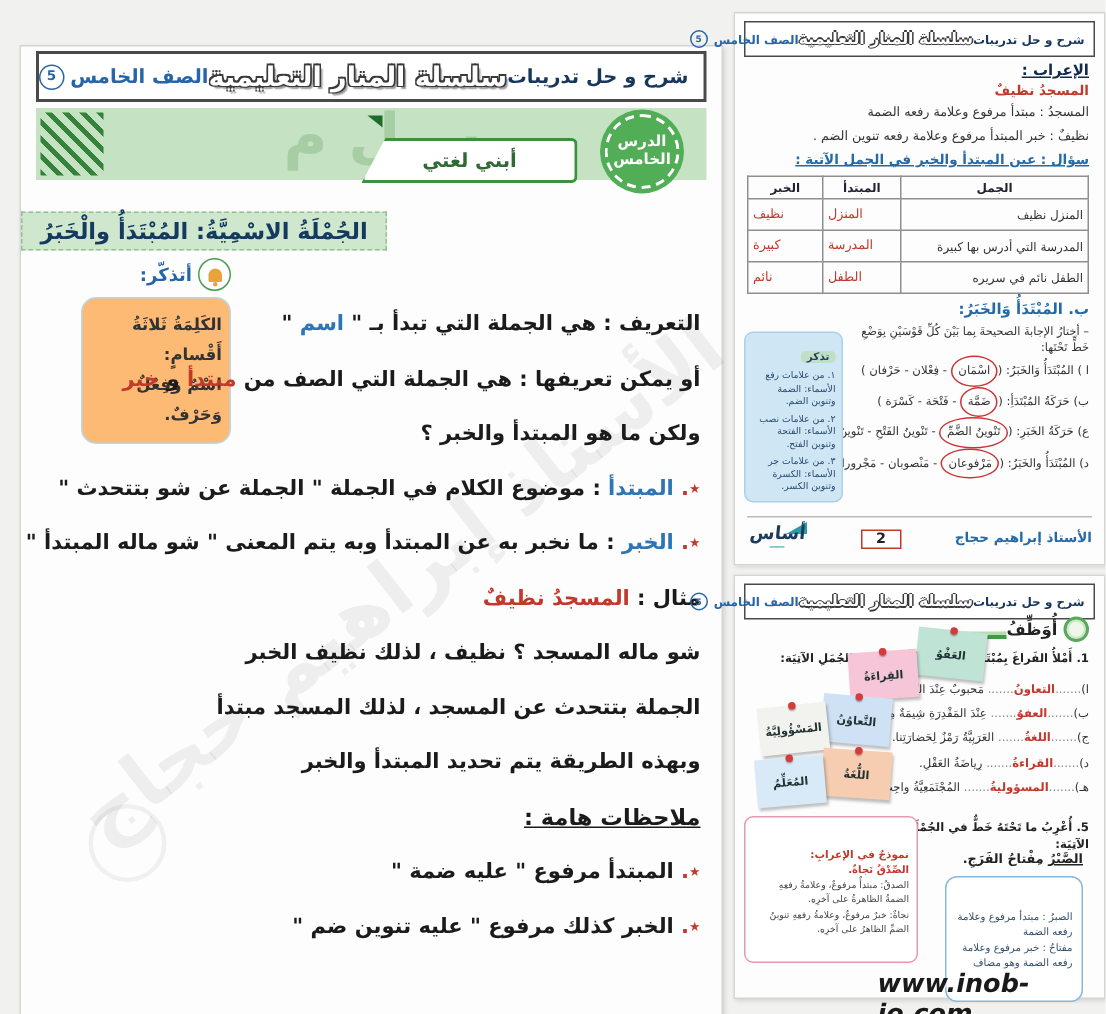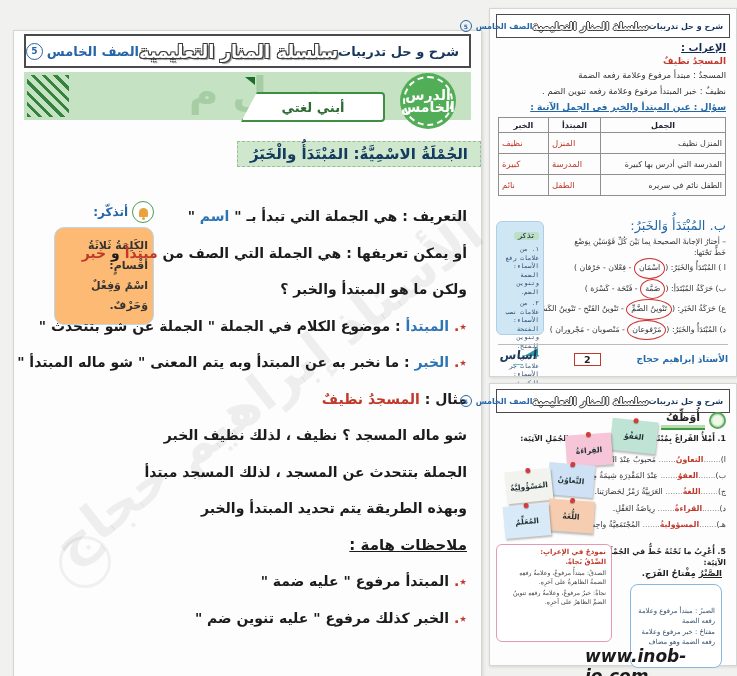--- a/index.html
+++ b/index.html
@@ -22,29 +22,29 @@
   #main-hdr .hdr-right{font-size:13px;}
   #main-hdr .bubble{font-size:18px;}
   #main-hdr .grade{font-size:13px;}
   #main-hdr .grade-circle{width:15px;height:15px;font-size:9px;}
   #banner{position:absolute;left:10px;right:10px;top:41px;height:48px;background:#c5e2c2;}
   #banner .hatch{position:absolute;left:3px;top:3px;width:42px;height:42px;
     background:repeating-linear-gradient(45deg,#35823c 0 3px,rgba(0,0,0,0) 3px 8px);}
   #banner .ghost-letters{position:absolute;right:150px;top:-4px;font-size:40px;color:#9cc79a;opacity:.75;letter-spacing:14px;font-weight:bold;}
   #lesson-badge{position:absolute;right:18px;top:4px;width:46px;height:46px;border-radius:50%;
     background:#52ad57;border:2px dashed #fff;box-shadow:0 0 0 3px #52ad57;
-    display:flex;flex-direction:column;align-items:center;justify-content:center;color:#fff;font-size:14px;font-weight:bold;line-height:12px;}
+    display:flex;flex-direction:column;align-items:center;justify-content:center;color:#fff;font-size:10px;font-weight:bold;line-height:12px;}
   #lang-tab{position:absolute;right:86px;top:20px;width:140px;height:26px;background:#fff;border:2px solid #3e8e44;
     border-radius:2px 4px 4px 0;clip-path:polygon(16px 0,100% 0,100% 100%,0 100%);
     display:flex;align-items:center;justify-content:center;color:#2e6b33;font-weight:bold;font-size:13px;}
   #lang-tab-notch{position:absolute;right:226px;top:46px;width:0;height:0;border-top:8px solid #1e6b2a;border-left:10px solid transparent;}
-  #section-title-row{position:absolute;left:0;right:0;top:110px;text-align:right;}
+  #section-title-row{position:absolute;left:0;right:0;top:110px;text-align:left;}
   #section-title-row span{display:inline-block;background:#cfe7cc;border:1px dashed #93c193;padding:3px 12px;
     color:#143a60;font-weight:800;font-size:15px;}
-  #reminder{position:absolute;left:40px;top:170px;width:100px;direction:rtl;}
+  #reminder{position:absolute;left:40px;top:141px;width:100px;direction:rtl;}
   #reminder .rem-head{display:flex;align-items:center;gap:4px;justify-content:flex-start;}
   .bell-circle{width:20px;height:20px;border-radius:50%;border:1.5px solid #4a9e50;background:#fff;display:flex;align-items:center;justify-content:center;}
   .bell-glyph{width:9px;height:9px;background:#e8a33d;border-radius:50% 50% 10% 10%;position:relative;}
   .bell-glyph::after{content:"";position:absolute;left:3px;bottom:-3px;width:3px;height:3px;background:#e8a33d;border-radius:50%;}
   #reminder .rem-title{color:#2665a8;font-weight:bold;font-size:12px;}
   #reminder .rem-box{margin-top:4px;background:#fdba74;border:1px solid #b8d8ee;border-radius:10px;padding:8px 5px;
     text-align:right;font-size:11px;font-weight:bold;color:#333;line-height:20px;}
   #main-content{position:absolute;top:167px;right:14px;left:14px;direction:rtl;text-align:right;
     color:#1b1b1b;font-size:14px;font-weight:600;}
   #main-content .line{height:36.5px;line-height:36.5px;white-space:nowrap;}
@@ -67,56 +67,56 @@
   #p2-content{position:absolute;top:33px;right:10px;left:8px;direction:rtl;text-align:right;color:#222;}
   .p2-i3rab{font-size:10px;font-weight:800;color:#122a4d;text-decoration:underline;}
   .p2-ex{font-size:9px;margin-top:3px;}
   .p2-parse{font-size:8.5px;color:#333;line-height:14px;margin-top:2px;}
   .p2-question{font-size:9px;font-weight:bold;color:#2469a8;text-decoration:underline;margin-top:4px;}
   #p2-table{width:100%;border-collapse:collapse;margin-top:5px;direction:rtl;}
   #p2-table th,#p2-table td{border:1px solid #8f8f8f;padding:0 3px;}
   #p2-table th{font-size:8px;color:#223;height:14px;font-weight:bold;text-align:center;}
   #p2-table td{height:20px;font-size:8px;color:#333;}
   #p2-table td.ans{color:#c0392b;font-weight:normal;text-align:left;font-size:8.5px;}
-  .p2-sub{font-size:13px;font-weight:normal;color:#2469a8;margin-top:22px;}
+  .p2-sub{font-size:10px;font-weight:bold;color:#2469a8;margin-top:5px;}
   #p2-mcq-wrap{margin-left:74px;}
   .p2-instr{font-size:7.6px;color:#333;margin-top:3px;line-height:11px;}
   .p2-mcq{font-size:7.8px;color:#333;line-height:17.5px;white-space:nowrap;}
   .oval{display:inline-block;border:1.5px solid #cc3333;border-radius:50%;padding:0 4px 1px;color:#333;}
-  #p2-remember{position:absolute;left:6px;top:212px;width:48px;height:114px;background:#cfe6f5;border:1px solid #aecfe6;border-radius:6px;
-    direction:rtl;text-align:right;padding:3px 4px;box-sizing:border-box;font-family:Liberation Mono, monospace;}
+  #p2-remember{position:absolute;left:6px;top:212px;width:66px;height:114px;background:#cfe6f5;border:1px solid #aecfe6;border-radius:6px;
+    direction:rtl;text-align:right;padding:3px 4px;box-sizing:border-box;}
   #p2-remember .rb-title{font-size:7px;font-weight:bold;color:#1d3c5e;background:#bfe0c4;display:inline-block;padding:0 4px;border-radius:3px;}
   #p2-remember .rb-item{font-size:6.2px;color:#27496d;line-height:8.5px;margin-top:3px;}
   #p2-divider{position:absolute;left:8px;right:8px;bottom:31px;border-top:1px solid #bbb;}
   #p2-footer{position:absolute;left:8px;right:8px;bottom:5px;height:24px;display:flex;align-items:center;justify-content:space-between;direction:rtl;}
   .teacher{color:#2469a8;font-weight:bold;font-size:9px;}
   .page-num{border:1.5px solid #c0392b;padding:0 9px;font-size:9.5px;font-weight:bold;color:#222;background:#fff;}
   .asas-logo{display:flex;flex-direction:column;align-items:center;line-height:10px;}
   .asas-text{font-weight:800;font-size:12px;color:#1b3a5c;transform:skewX(-6deg);}
   .asas-swoosh{width:0;height:0;border-bottom:8px solid #2e9aa8;border-left:14px solid transparent;margin-bottom:-6px;margin-left:26px;}
   .asas-caption{font-size:4px;color:#2e9aa8;}
   
   #p3-section-row{position:absolute;top:27px;right:10px;direction:rtl;display:flex;align-items:center;gap:4px;}
   .section-badge{width:13px;height:13px;border-radius:50%;border:2px solid #5aa85e;background:#eef7e8;box-shadow:inset 0 0 0 1.5px #cde8c9;}
-  .section-label-wrap{display:flex;flex-direction:column;align-items:center;}
+  .section-label-wrap{display:flex;flex-direction:row;align-items:flex-end;}
   .section-label{font-size:11px;font-weight:800;color:#222;}
   .section-underline{width:44px;height:5px;background:linear-gradient(#b7dcae 0 50%,#3f9b45 50% 100%);margin-top:1px;}
   #p3-q1{position:absolute;top:50px;right:10px;width:228px;direction:rtl;text-align:right;font-size:7.8px;font-weight:bold;color:#222;}
   #p3-items{position:absolute;top:68px;right:10px;direction:rtl;text-align:right;}
   .p3-item{font-size:7.8px;color:#333;line-height:16.2px;white-space:nowrap;}
   .p3-item .dots::before{content:".......";color:#888;letter-spacing:1px;}
   .p3-ans{color:#c0392b;font-weight:bold;}
   .sticky{position:absolute;width:46px;height:32px;box-shadow:1px 2px 2px rgba(0,0,0,.25);
     display:flex;align-items:center;justify-content:center;font-size:7.5px;font-weight:bold;color:#233;direction:rtl;}
   .sticky::before{content:"";position:absolute;top:-2px;left:50%;width:5px;height:5px;margin-left:-2px;background:#d43c3c;border-radius:50%;box-shadow:0 1px 1px rgba(0,0,0,.3);}
   #p3-q5{position:absolute;top:162px;right:10px;width:124px;direction:rtl;text-align:right;font-size:7.8px;font-weight:bold;color:#222;line-height:11px;}
   #p3-q5-sentence{position:absolute;top:184px;right:14px;direction:rtl;font-size:8.5px;font-weight:bold;color:#222;}
   #p3-q5-sentence .u{text-decoration:underline;}
   #p3-model{position:absolute;left:6px;top:160px;width:116px;height:98px;border:1px solid #e49ab2;border-radius:6px;background:#fff;
-    box-sizing:border-box;padding:3px 5px;direction:rtl;text-align:right;}
+    box-sizing:border-box;padding:21px 5px;direction:rtl;text-align:right;}
   #p3-model .mb-title{font-size:7px;font-weight:bold;color:#c0392b;}
   #p3-model .mb-sentence{font-size:6.8px;font-weight:bold;color:#c0392b;margin-top:2px;}
   #p3-model .mb-line{font-size:6.2px;color:#444;line-height:9px;margin-top:2px;}
   #p3-answerbox{position:absolute;left:140px;top:200px;width:92px;border:1px solid #88b8dd;border-radius:8px;background:#fff;
     box-sizing:border-box;padding:20px 6px;direction:rtl;text-align:right;}
   #p3-answerbox .ab-line{font-size:6.8px;color:#35506b;line-height:10px;margin-top:1px;}
   #site-watermark{position:absolute;left:585px;top:646px;font-size:17px;font-weight:800;font-style:italic;color:#1a1a1a;
     text-shadow:1px 1px 0 rgba(255,255,255,.6);}
 </style>
 </head>

